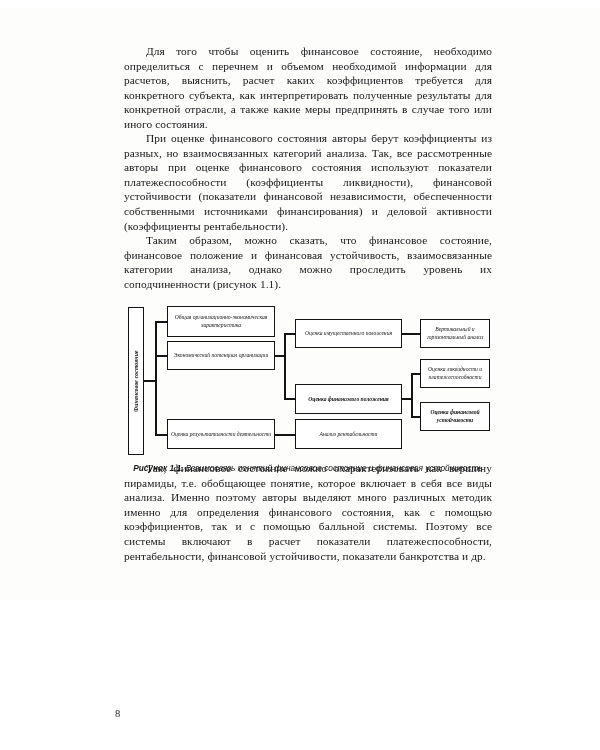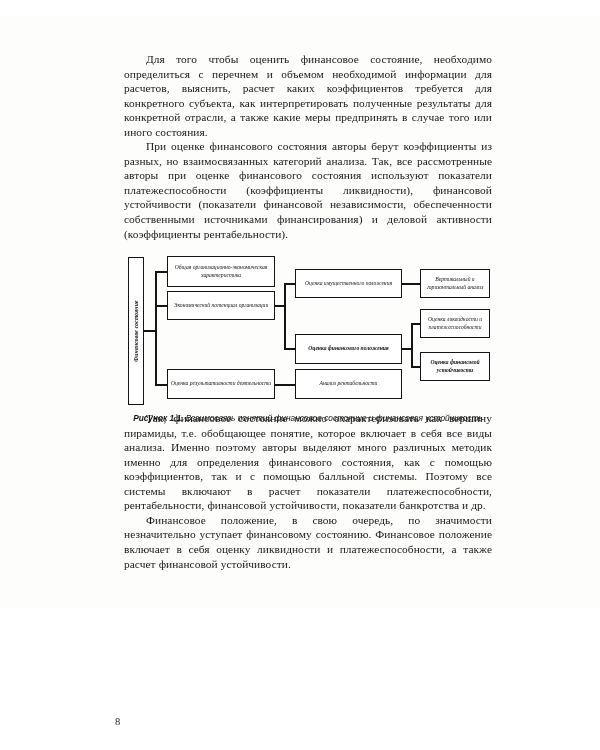--- a/index.html
+++ b/index.html
@@ -11,21 +11,21 @@
     width: 600px;
     height: 750px;
     position: relative;
     font-family: "Liberation Serif", serif;
     color: #1a1a1a;
     overflow: hidden;
   }
 
   .page {
     position: absolute;
-    left: 0; top: 16px;
+    left: 0; top: 8px;
     width: 600px;
     height: 592px;
     background: #fdfdfc;
   }
 
   .content {
     position: absolute;
     left: 124px;
     top: 36px;
     width: 368px;
@@ -125,20 +125,21 @@
 </style>
 </head>
 <body>
 
 <div class="page">
 
   <div class="content">
 
     <p class="body-par">Для того чтобы оценить финансовое состояние, необходимо определиться с перечнем и объемом необходимой информации для расчетов, выяснить, расчет каких коэффициентов требуется для конкретного субъекта, как интерпретировать полученные результаты для конкретной отрасли, а также какие меры предпринять в случае того или иного состояния.</p>
     <p class="body-par">При оценке финансового состояния авторы берут коэффициенты из разных, но взаимосвязанных категорий анализа. Так, все рассмотренные авторы при оценке финансового состояния используют показатели платежеспособности (коэффициенты ликвидности), финансовой устойчивости (показатели финансовой независимости, обеспеченности собственными источниками финансирования) и деловой активности (коэффициенты рентабельности).</p>
+    <p class="body-par">Таким образом, можно сказать, что финансовое состояние, финансовое положение и финансовая устойчивость, взаимосвязанные категории анализа, однако можно проследить уровень их соподчиненности (рисунок 1.1).</p>
 
     <div class="figure">
       <div class="diagram">
 
         <div class="vlabel" style="left:4px; top:6px; width:16px; height:148px;">
           <span>Финансовое состояние</span>
         </div>
 
         <div class="conn" style="left:20px; top:79px; width:12px; height:1.6px;"></div>
         <div class="conn" style="left:31px; top:20px; width:1.6px; height:114px;"></div>
@@ -189,18 +190,17 @@
         </div>
 
       </div>
 
       <div class="caption">
         <b>Рисунок 1.1.</b><span> Взаимосвязь понятий финансовое состояние и финансовая устойчивость</span>
       </div>
     </div>
 
     <p class="body-par after-figure">Так, финансовое состояние можно охарактеризовать как вершину пирамиды, т.е. обобщающее понятие, которое включает в себя все виды анализа. Именно поэтому авторы выделяют много различных методик именно для определения финансового состояния, как с помощью коэффициентов, так и с помощью балльной системы. Поэтому все системы включают в расчет показатели платежеспособности, рентабельности, финансовой устойчивости, показатели банкротства и др.</p>
-    <p class="body-par">Финансовое положение, в свою очередь, по значимости незначительно уступает финансовому состоянию. Финансовое положение включает в себя оценку ликвидности и платежеспособности, а также расчет финансовой устойчивости.</p>
 
   </div>
 
   <div class="pageno">8</div>
 </div>
 
 </body></html>

